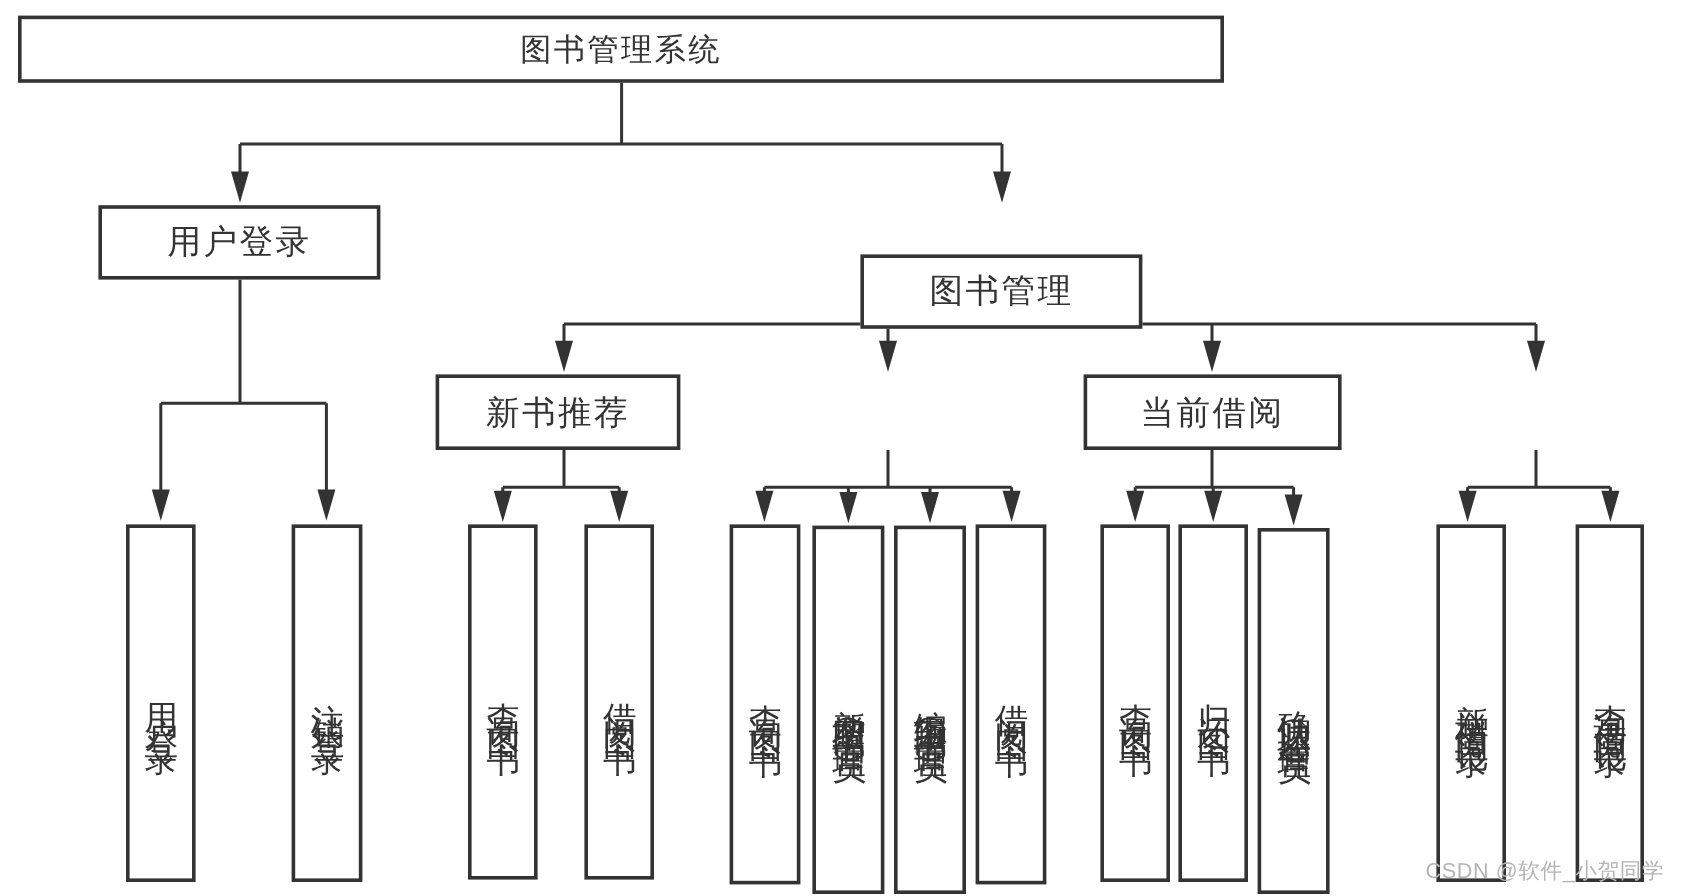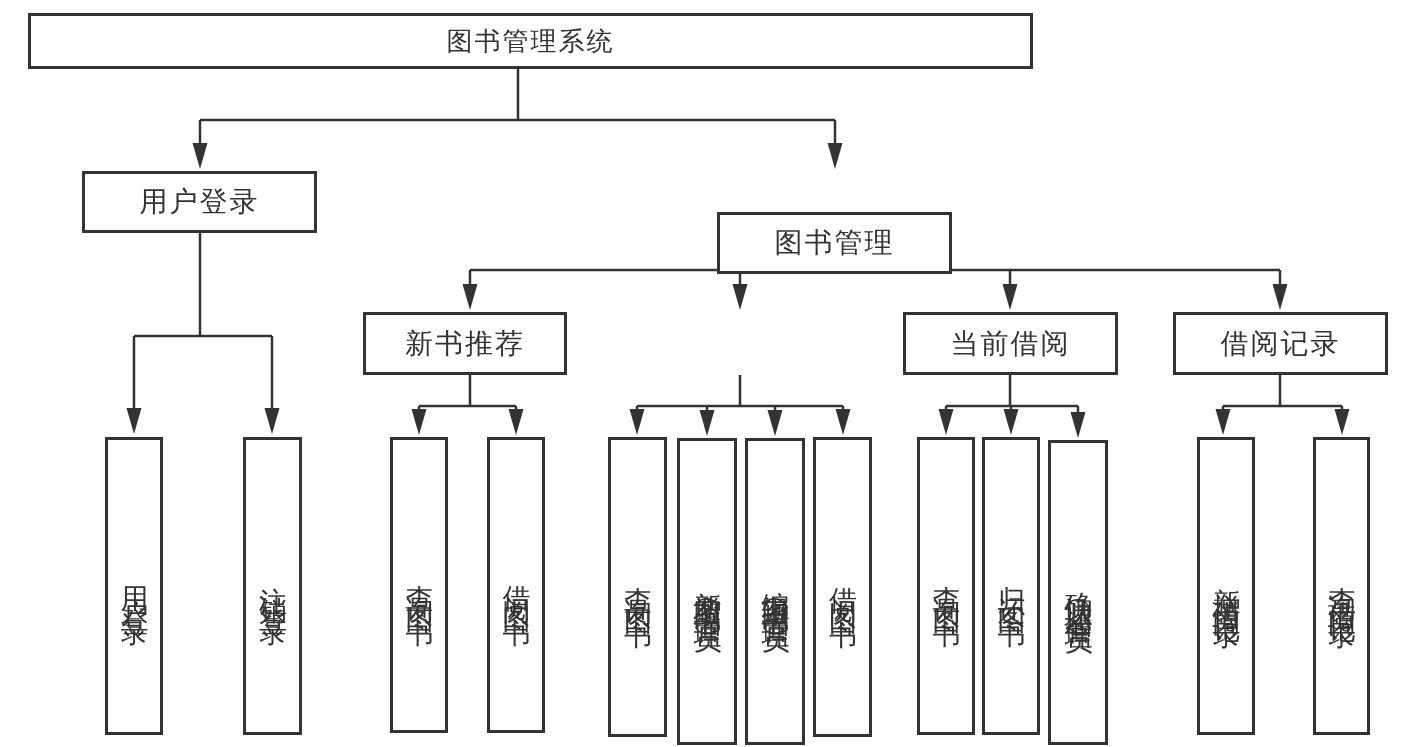--- a/index.html
+++ b/index.html
@@ -47,21 +47,21 @@
     position: absolute;
     left: 1188px;
     top: 714px;
     z-index: 3;
     font-size: 18px;
     color: #b4b4b4;
     letter-spacing: 0.5px;
     white-space: nowrap;
   }
   
-  .n-root          { left: 28px;   top: 13px;  width: 1005px; height: 56px; }
+  .n-root          { left: 15px;   top: 13px;  width: 1005px; height: 56px; }
   .n-user-login    { left: 82px;   top: 171px; width: 235px;  height: 62px; }
   .n-book-mgmt     { left: 717px;  top: 171px; width: 235px;  height: 62px; margin-top: 41px; }
   .n-new-book-rec  { left: 363px;  top: 312px; width: 204px;  height: 63px; }
   .n-book-borrow   { left: 633px;  top: 312px; width: 215px;  height: 63px; }
   .n-cur-borrow    { left: 903px;  top: 312px; width: 215px;  height: 63px; text-align: center; }
   .n-borrow-rec    { left: 1173px; top: 312px; width: 215px;  height: 63px; }
   .n-ul-login      { left: 105px;  top: 437px; width: 58px;   height: 298px; }
   .n-ul-logout     { left: 243px;  top: 437px; width: 59px;   height: 298px; }
   .n-nbr-query     { left: 390px;  top: 437px; width: 58px;   height: 296px; }
   .n-nbr-borrow    { left: 487px;  top: 437px; width: 58px;   height: 296px; }
@@ -130,23 +130,20 @@
   <div class="node n-book-mgmt">
     <span class="lbl">图书管理</span>
   </div>
 
   <div class="node n-new-book-rec">
     <span class="lbl">新书推荐</span>
   </div>
   <div class="node n-cur-borrow">
     <span class="lbl">当前借阅</span>
   </div>
-  <div class="node n-borrow-rec">
-    <span class="lbl">借阅记录</span>
-  </div>
 
   <div class="node vnode n-ul-login">
     <span class="lbl">用户登录</span>
   </div>
   <div class="node vnode n-ul-logout">
     <span class="lbl">注销登录</span>
   </div>
 
   <div class="node vnode n-nbr-query">
     <span class="lbl">查询图书</span>
@@ -178,14 +175,15 @@
     <span class="lbl ls-c">确认归还（管理员）</span>
   </div>
 
   <div class="node vnode n-br-add">
     <span class="lbl ls-b">新增借阅记录</span>
   </div>
   <div class="node vnode n-br-query">
     <span class="lbl ls-b">查询借阅记录</span>
   </div>
 
+  <div class="watermark">CSDN @软件_小贺同学</div>
 
 </div>
 
 </body></html>

